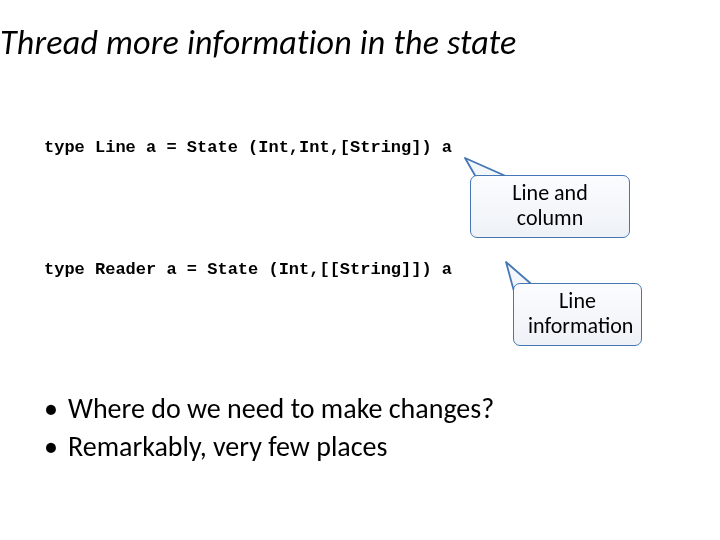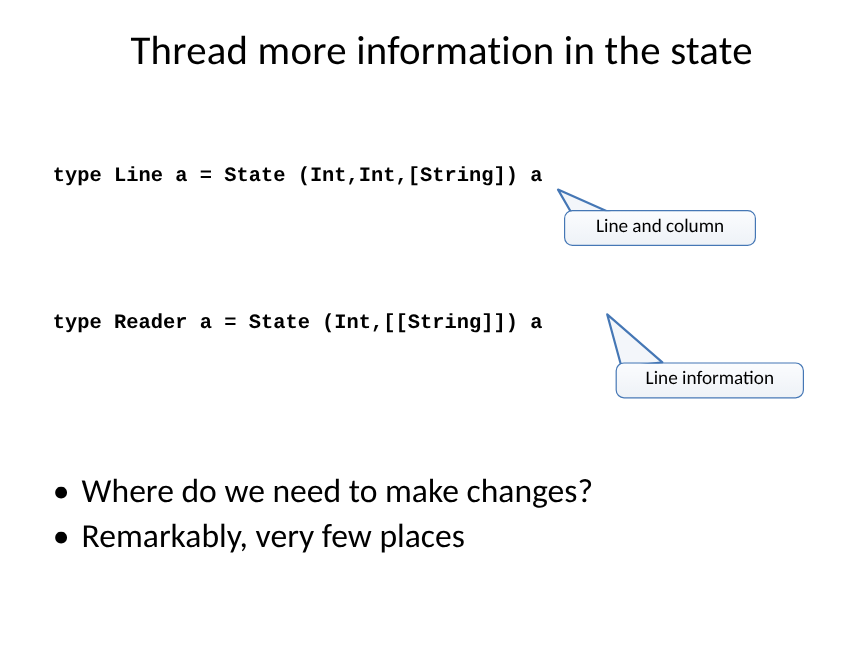--- a/index.html
+++ b/index.html
@@ -6,49 +6,50 @@
   body{
     width:720px;height:540px;
     background:#fff;
     font-family:Calibri,"Segoe UI",Arial,sans-serif;
     color:#000;
     position:relative;
     overflow:hidden;
   }
   .title{
     position:absolute;
-    left:16px;right:0;top:22px;
-    text-align:center;
+    left:0;right:0;top:22px;
+    text-align:left;
     font-size:34px;
     letter-spacing:0.2px;
+    font-style:italic;
   }
   .code{
     font-family:"Courier New",Courier,monospace;
     font-size:17px;
     font-weight:bold;
     white-space:pre;
     position:absolute;
     left:44px;
   }
   .code1{top:138px}
   .code2{top:260px}
 
   .callout{
     position:absolute;
     background:linear-gradient(#fbfcfe,#eef2f7);
     border:1.8px solid #4577b5;
     border-radius:7px;
-    font-size:16px;
+    font-size:22px;
     text-align:center;
     padding:4px 14px 6px;
     line-height:1.15;
     box-sizing:border-box;
   }
   .callout1{left:470px;top:175px;width:160px}
-  .callout2{left:513px;top:302px;width:157px}
+  .callout2{left:513px;top:283px;width:129px}
 
   .pointer{position:absolute;overflow:visible}
 
   .bullets{
     position:absolute;
     left:44px;top:390px;
     font-size:28px;
     line-height:1.35;
   }
   .bullets .row{display:flex;align-items:flex-start}

